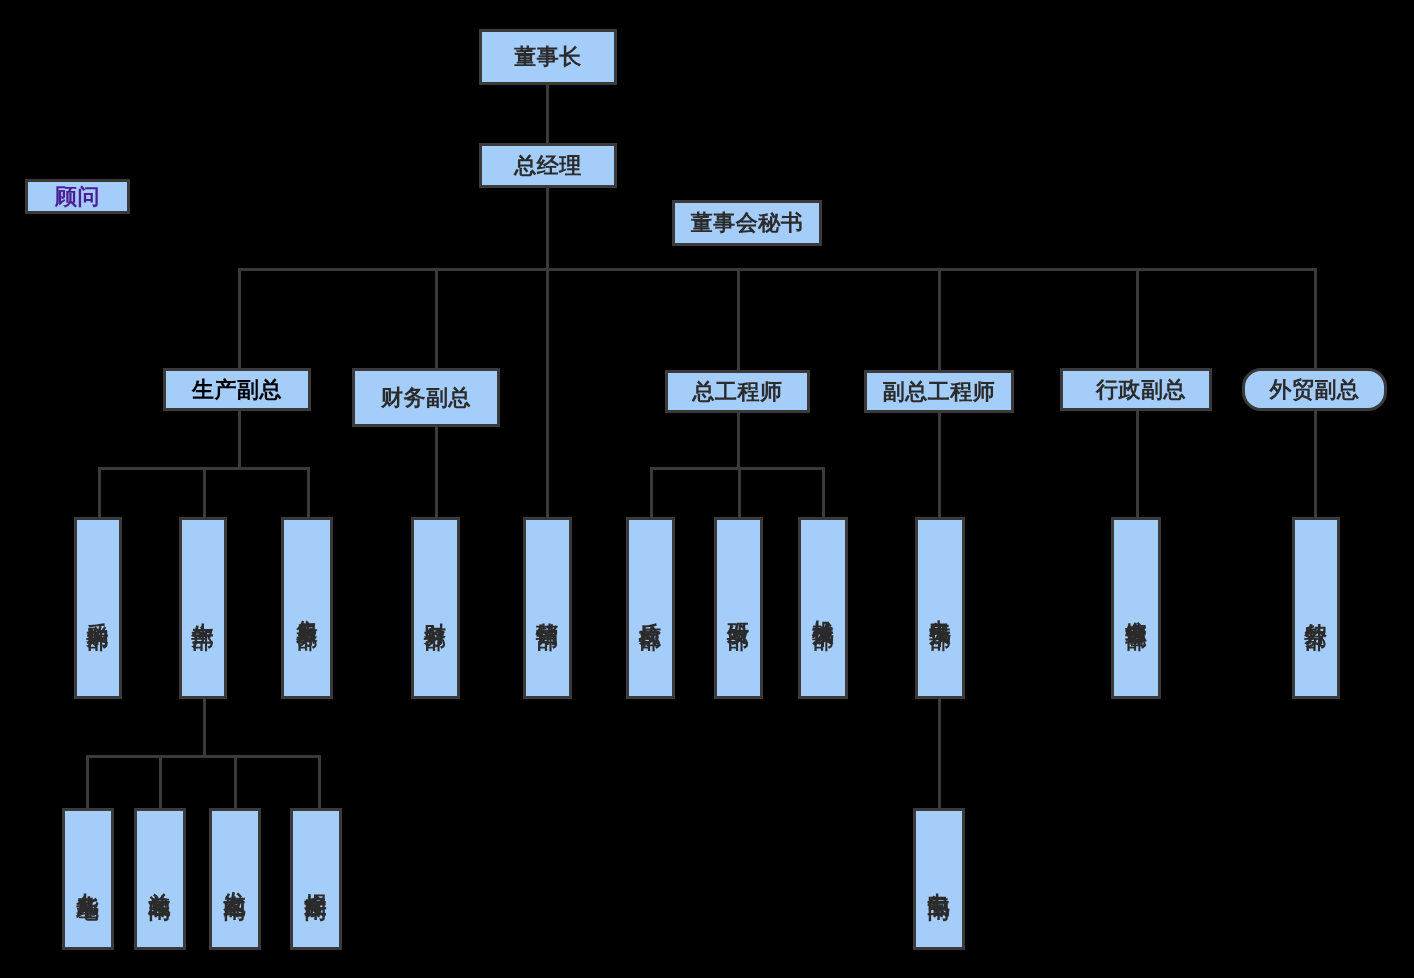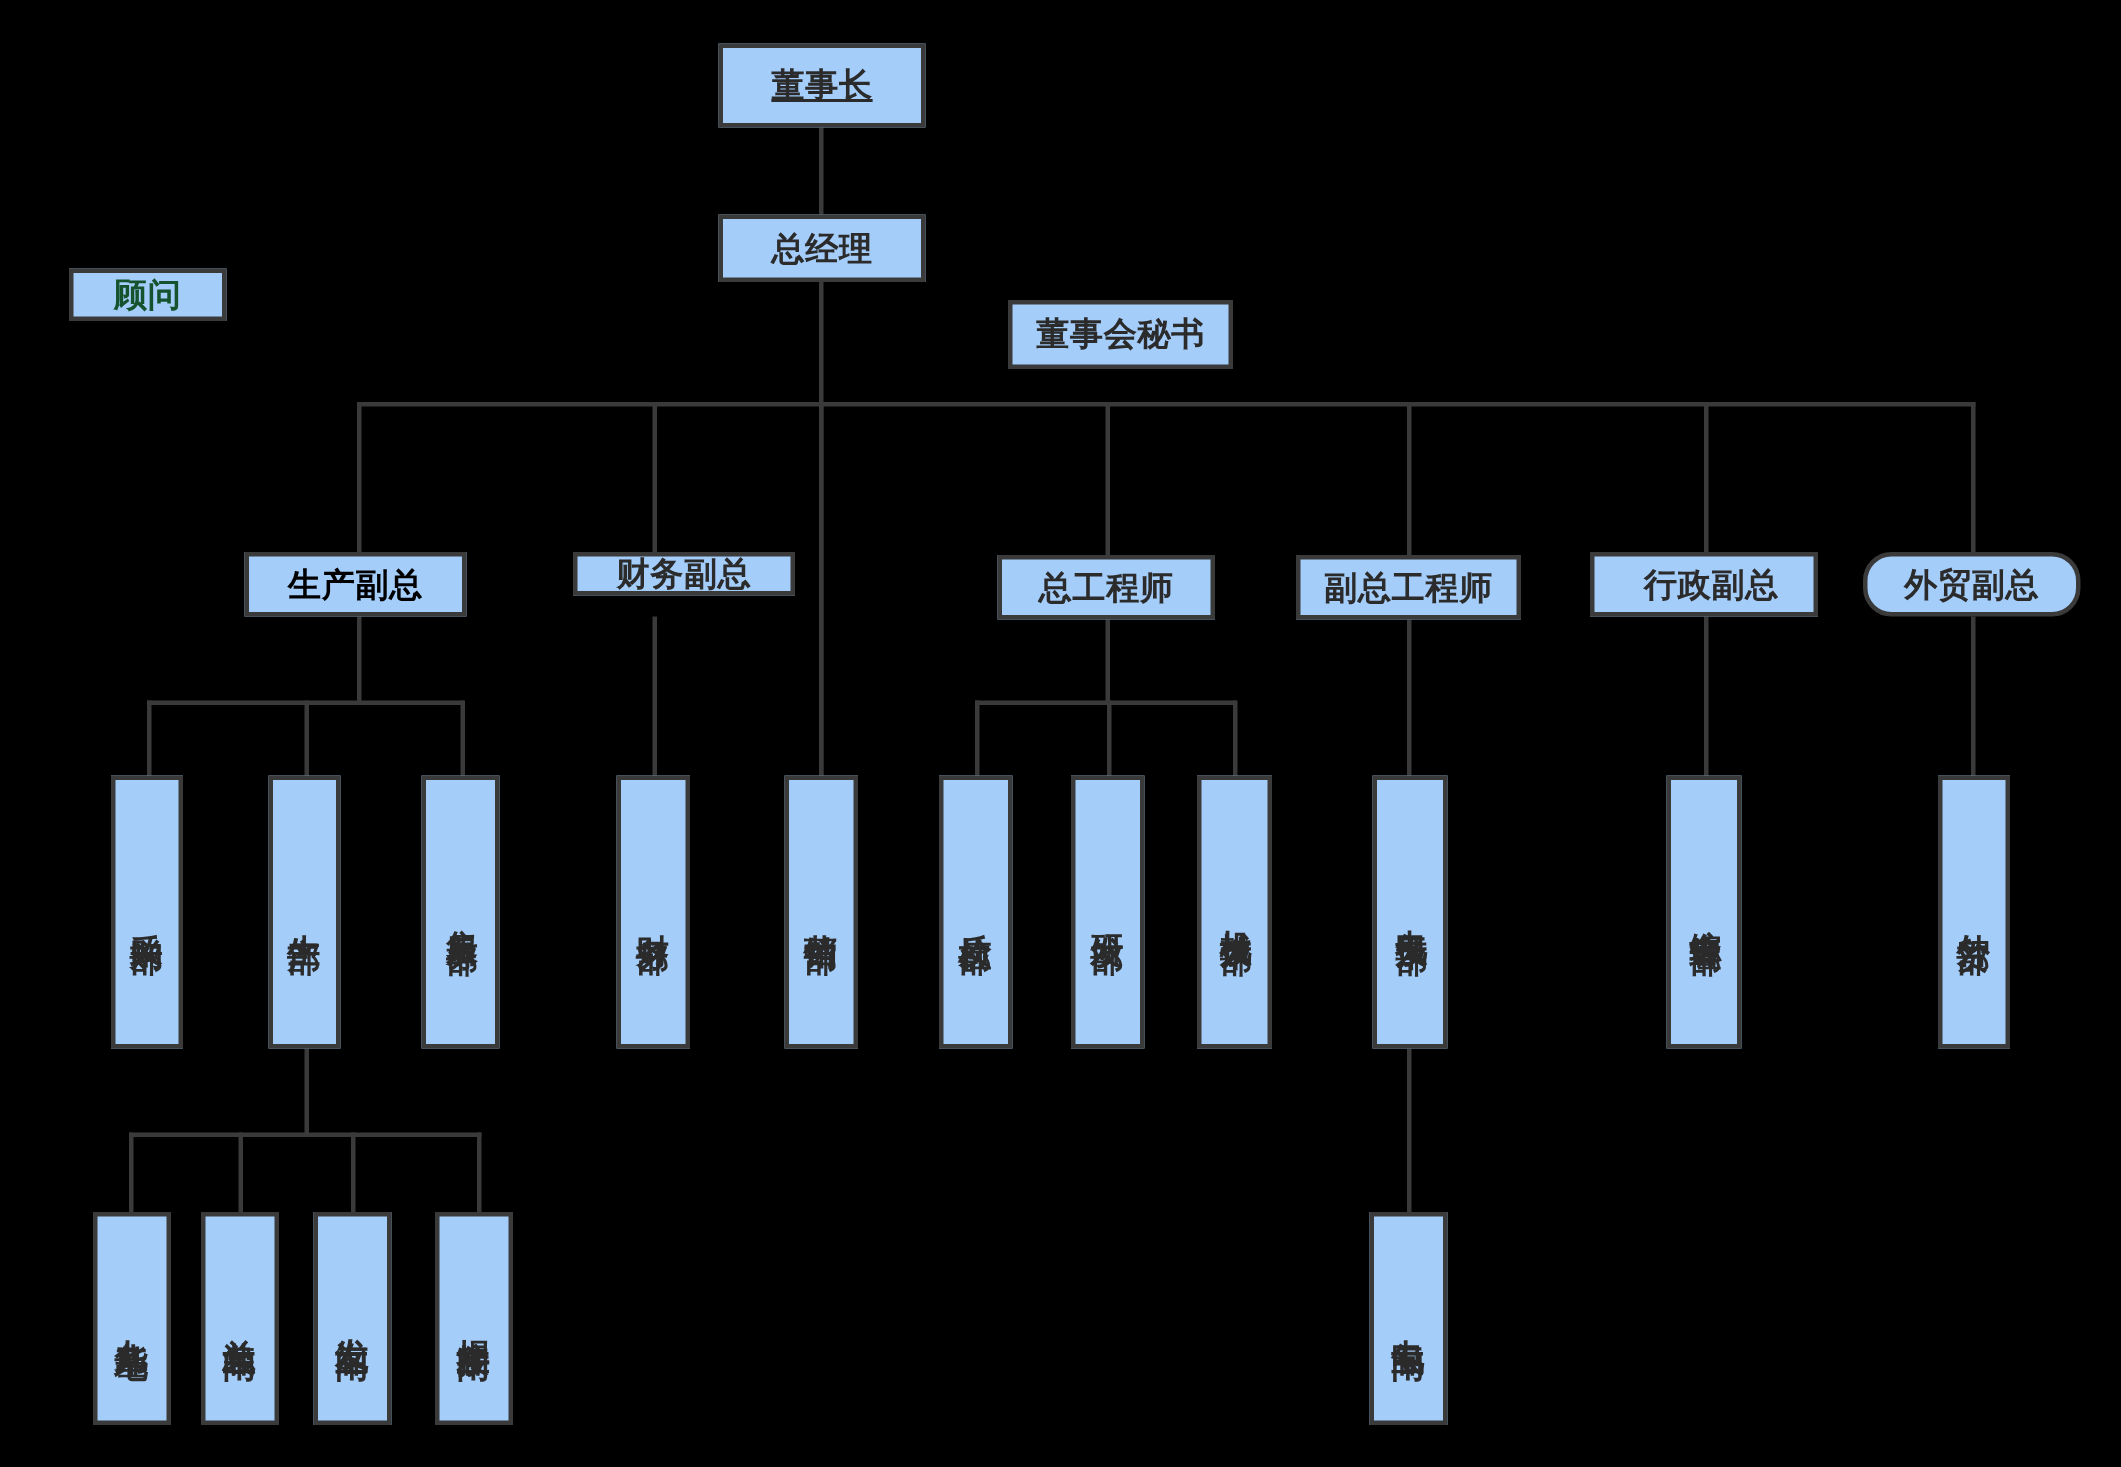--- a/index.html
+++ b/index.html
@@ -81,26 +81,26 @@
     <div class="edge v" style="left: 938px; top: 413px; height: 106px; background: rgb(58, 58, 58);"></div>
     <div class="edge v" style="left: 1136px; top: 411px; height: 108px; background: rgb(58, 58, 58);"></div>
     <div class="edge v" style="left: 1314px; top: 411px; height: 108px; background: rgb(58, 58, 58);"></div>
     <div class="edge v" style="left: 203px; top: 699px; height: 58px; background: rgb(58, 58, 58);"></div>
     <div class="edge h" style="left: 86px; top: 755px; width: 235px; background: rgb(58, 58, 58);"></div>
     <div class="edge v" style="left: 86px; top: 755px; height: 55px; background: rgb(58, 58, 58);"></div>
     <div class="edge v" style="left: 159px; top: 755px; height: 55px; background: rgb(58, 58, 58);"></div>
     <div class="edge v" style="left: 234px; top: 755px; height: 55px; background: rgb(58, 58, 58);"></div>
     <div class="edge v" style="left: 318px; top: 755px; height: 55px; background: rgb(58, 58, 58);"></div>
     <div class="edge v" style="left: 938px; top: 699px; height: 111px; background: rgb(58, 58, 58);"></div>
-    <div class="node horiz" style="left: 479px; top: 29px; width: 138px; height: 56px; background: rgb(165, 205, 250); border-color: rgb(58, 58, 58); color: rgb(43, 43, 43); text-decoration: underline;">董事长</div>
+    <div class="node horiz" style="left: 479px; top: 29px; width: 138px; height: 56px; background: rgb(165, 205, 250); border-color: rgb(58, 58, 58); color: rgb(43, 43, 43);">董事长</div>
     <div class="node horiz" style="left: 672px; top: 200px; width: 150px; height: 46px; background: rgb(165, 205, 250); border-color: rgb(58, 58, 58); color: rgb(43, 43, 43);">董事会秘书</div>
     <div class="node horiz" style="left: 479px; top: 143px; width: 138px; height: 45px; background: rgb(165, 205, 250); border-color: rgb(58, 58, 58); color: rgb(43, 43, 43);">总经理</div>
-    <div class="node horiz" style="left: 25px; top: 179px; width: 105px; height: 35px; background: rgb(165, 205, 250); border-color: rgb(58, 58, 58); color: #14532d; margin-left: 21px;">顾问</div>
+    <div class="node horiz" style="left: 25px; top: 179px; width: 105px; height: 35px; background: rgb(165, 205, 250); border-color: rgb(58, 58, 58); color: #4c1d95;">顾问</div>
     <div class="node horiz" style="left: 163px; top: 368px; width: 148px; height: 43px; background: rgb(165, 205, 250); border-color: rgb(58, 58, 58); color: #000000;">生产副总</div>
-    <div class="node horiz" style="left: 382px; top: 368px; width: 148px; height: 29px; background: rgb(165, 205, 250); border-color: rgb(58, 58, 58); color: rgb(43, 43, 43);">财务副总</div>
+    <div class="node horiz" style="left: 352px; top: 368px; width: 148px; height: 59px; background: rgb(165, 205, 250); border-color: rgb(58, 58, 58); color: rgb(43, 43, 43);">财务副总</div>
     <div class="node horiz" style="left: 665px; top: 370px; width: 145px; height: 43px; background: rgb(165, 205, 250); border-color: rgb(58, 58, 58); color: rgb(43, 43, 43);">总工程师</div>
     <div class="node horiz" style="left: 864px; top: 370px; width: 150px; height: 43px; background: rgb(165, 205, 250); border-color: rgb(58, 58, 58); color: rgb(43, 43, 43);">副总工程师</div>
     <div class="node horiz" style="left: 1060px; top: 368px; width: 152px; height: 43px; background: rgb(165, 205, 250); border-color: rgb(58, 58, 58); color: rgb(43, 43, 43); padding-left: 20px;">行政副总</div>
     <div class="node horiz" style="left: 1242px; top: 368px; width: 145px; height: 43px; background: rgb(165, 205, 250); border-color: rgb(58, 58, 58); color: rgb(43, 43, 43); border-radius: 19px;">外贸副总</div>
     <div class="node vert" style="left: 74px; top: 517px; width: 48px; height: 182px; background: rgb(165, 205, 250); border-color: rgb(58, 58, 58); color: rgb(43, 43, 43);">采购部</div>
     <div class="node vert" style="left: 179px; top: 517px; width: 48px; height: 182px; background: rgb(165, 205, 250); border-color: rgb(58, 58, 58); color: rgb(43, 43, 43);">生产部</div>
     <div class="node vert small" style="left: 281px; top: 517px; width: 52px; height: 182px; background: rgb(165, 205, 250); border-color: rgb(58, 58, 58); color: rgb(43, 43, 43);">售后服务部</div>
     <div class="node vert" style="left: 411px; top: 517px; width: 49px; height: 182px; background: rgb(165, 205, 250); border-color: rgb(58, 58, 58); color: rgb(43, 43, 43);">财务部</div>
     <div class="node vert" style="left: 523px; top: 517px; width: 49px; height: 182px; background: rgb(165, 205, 250); border-color: rgb(58, 58, 58); color: rgb(43, 43, 43);">营销部</div>
     <div class="node vert" style="left: 626px; top: 517px; width: 49px; height: 182px; background: rgb(165, 205, 250); border-color: rgb(58, 58, 58); color: rgb(43, 43, 43);">质检部</div>

